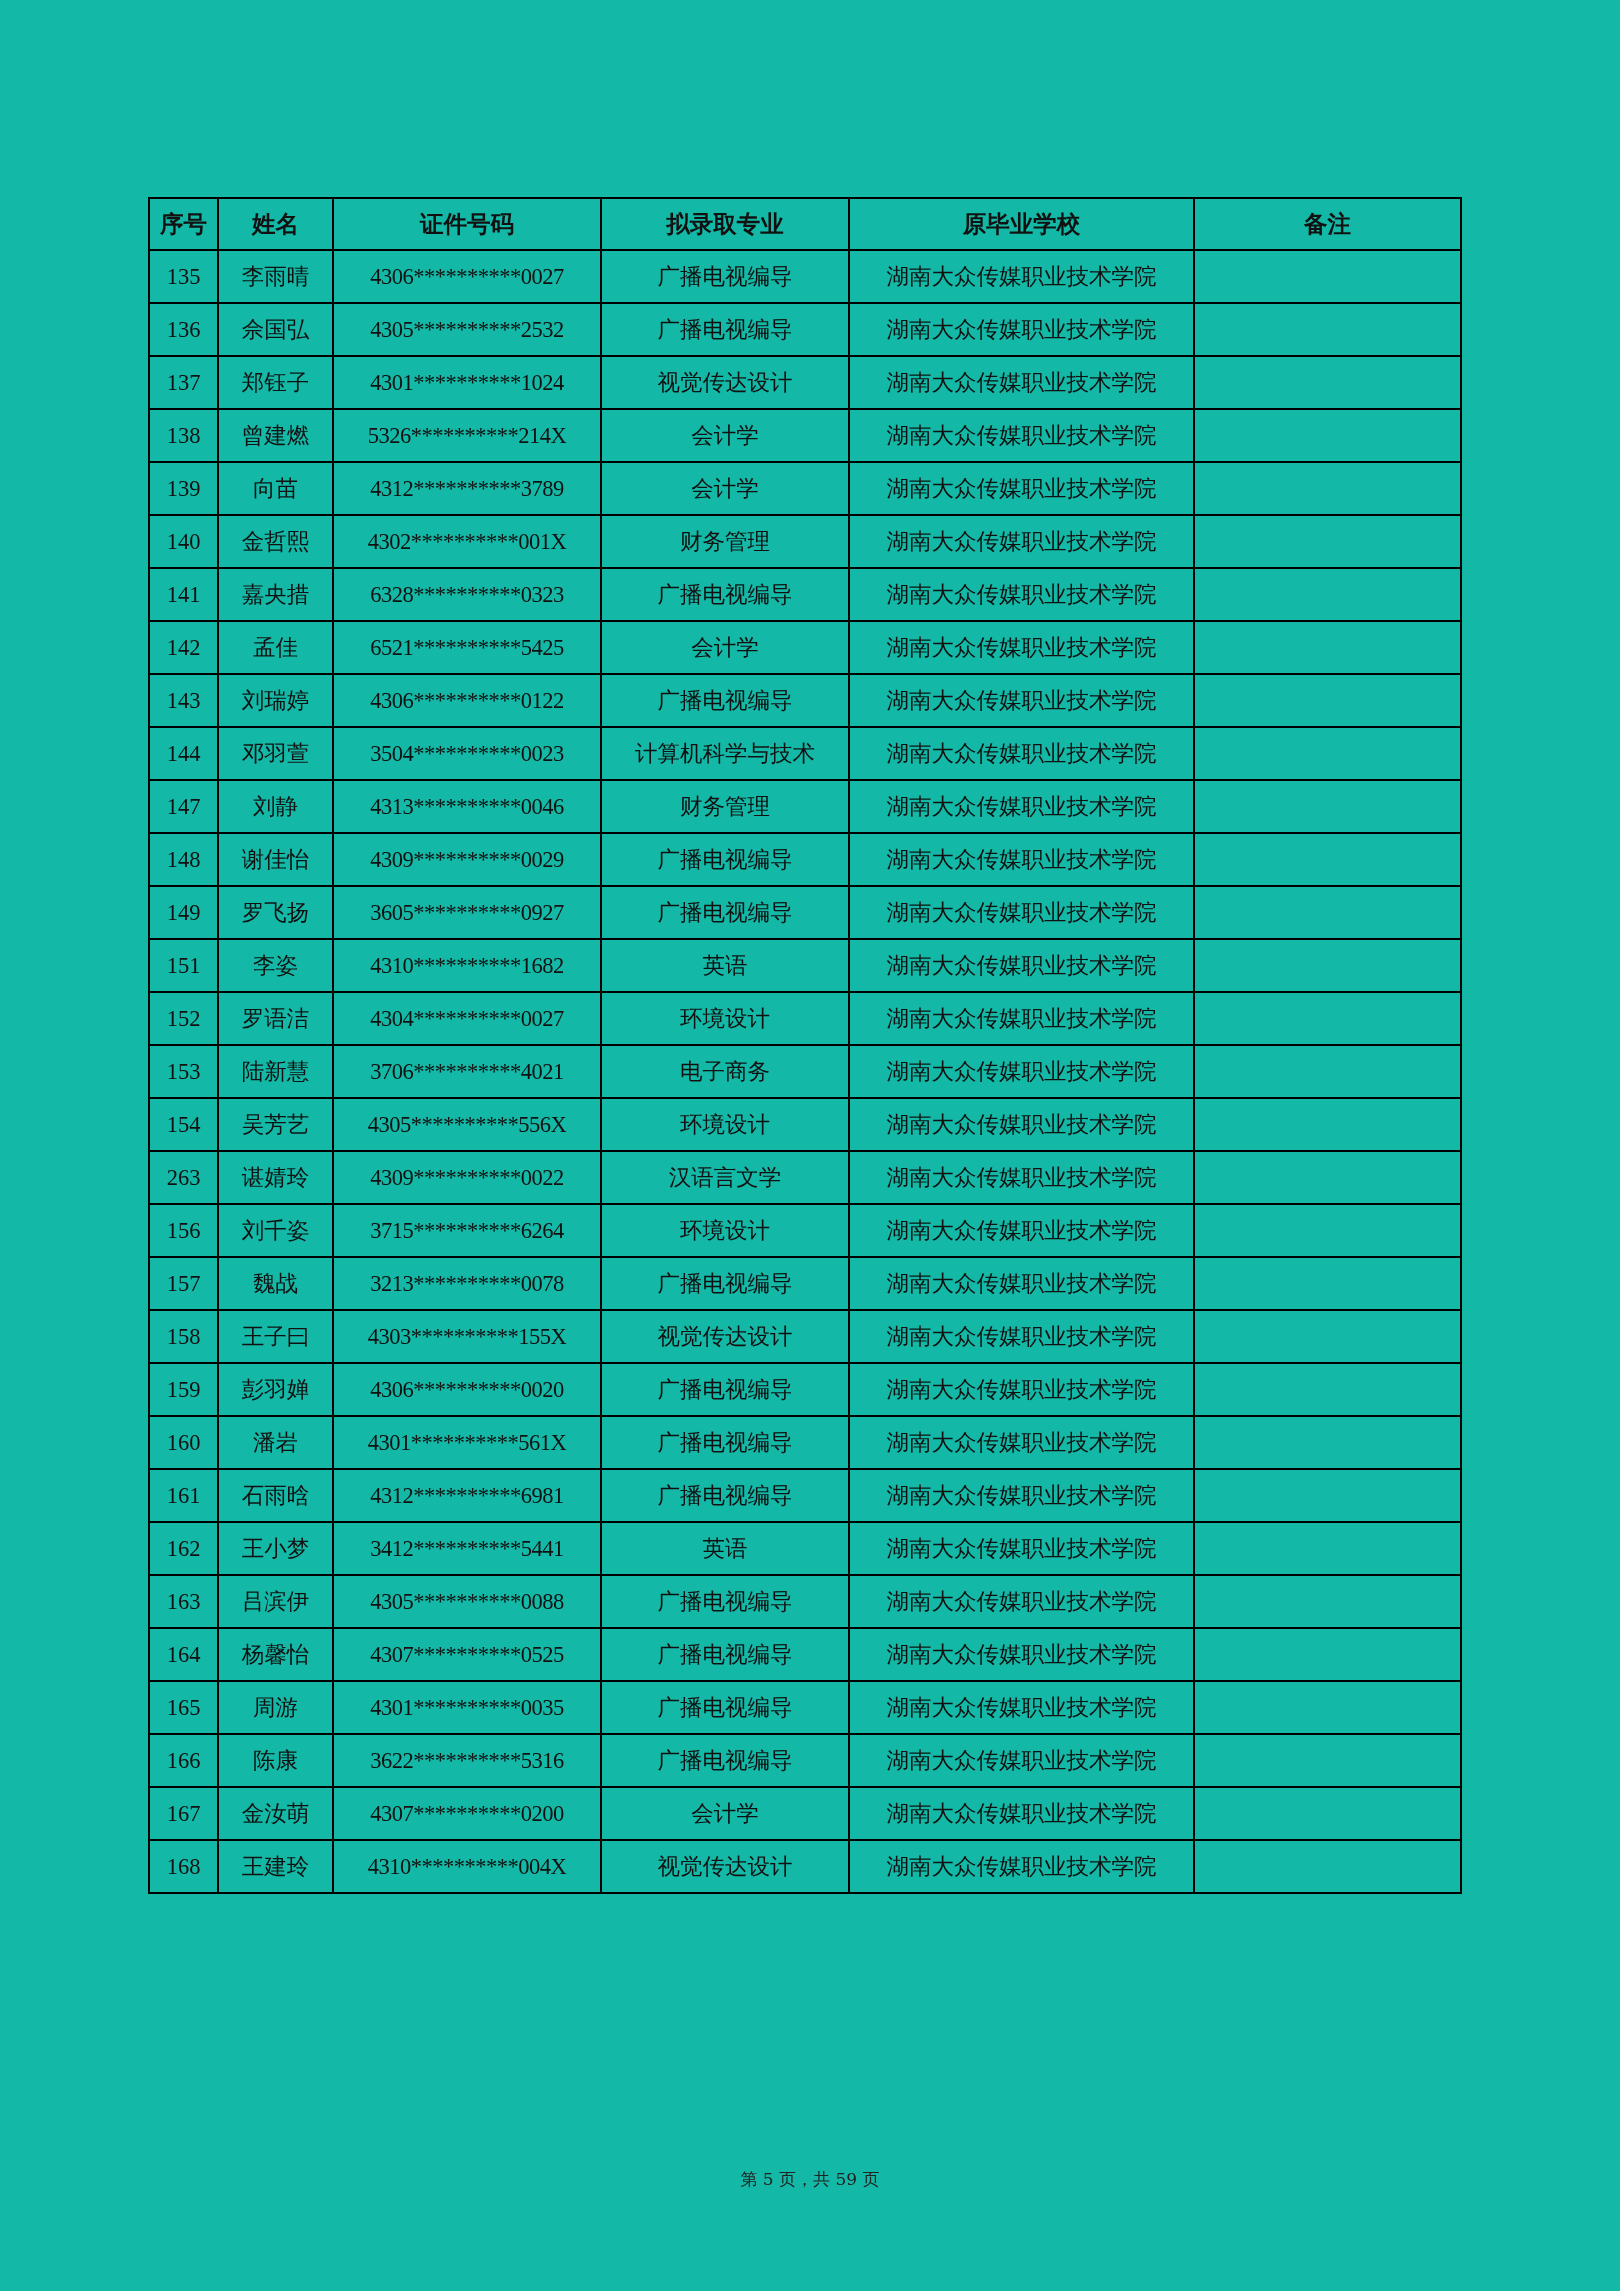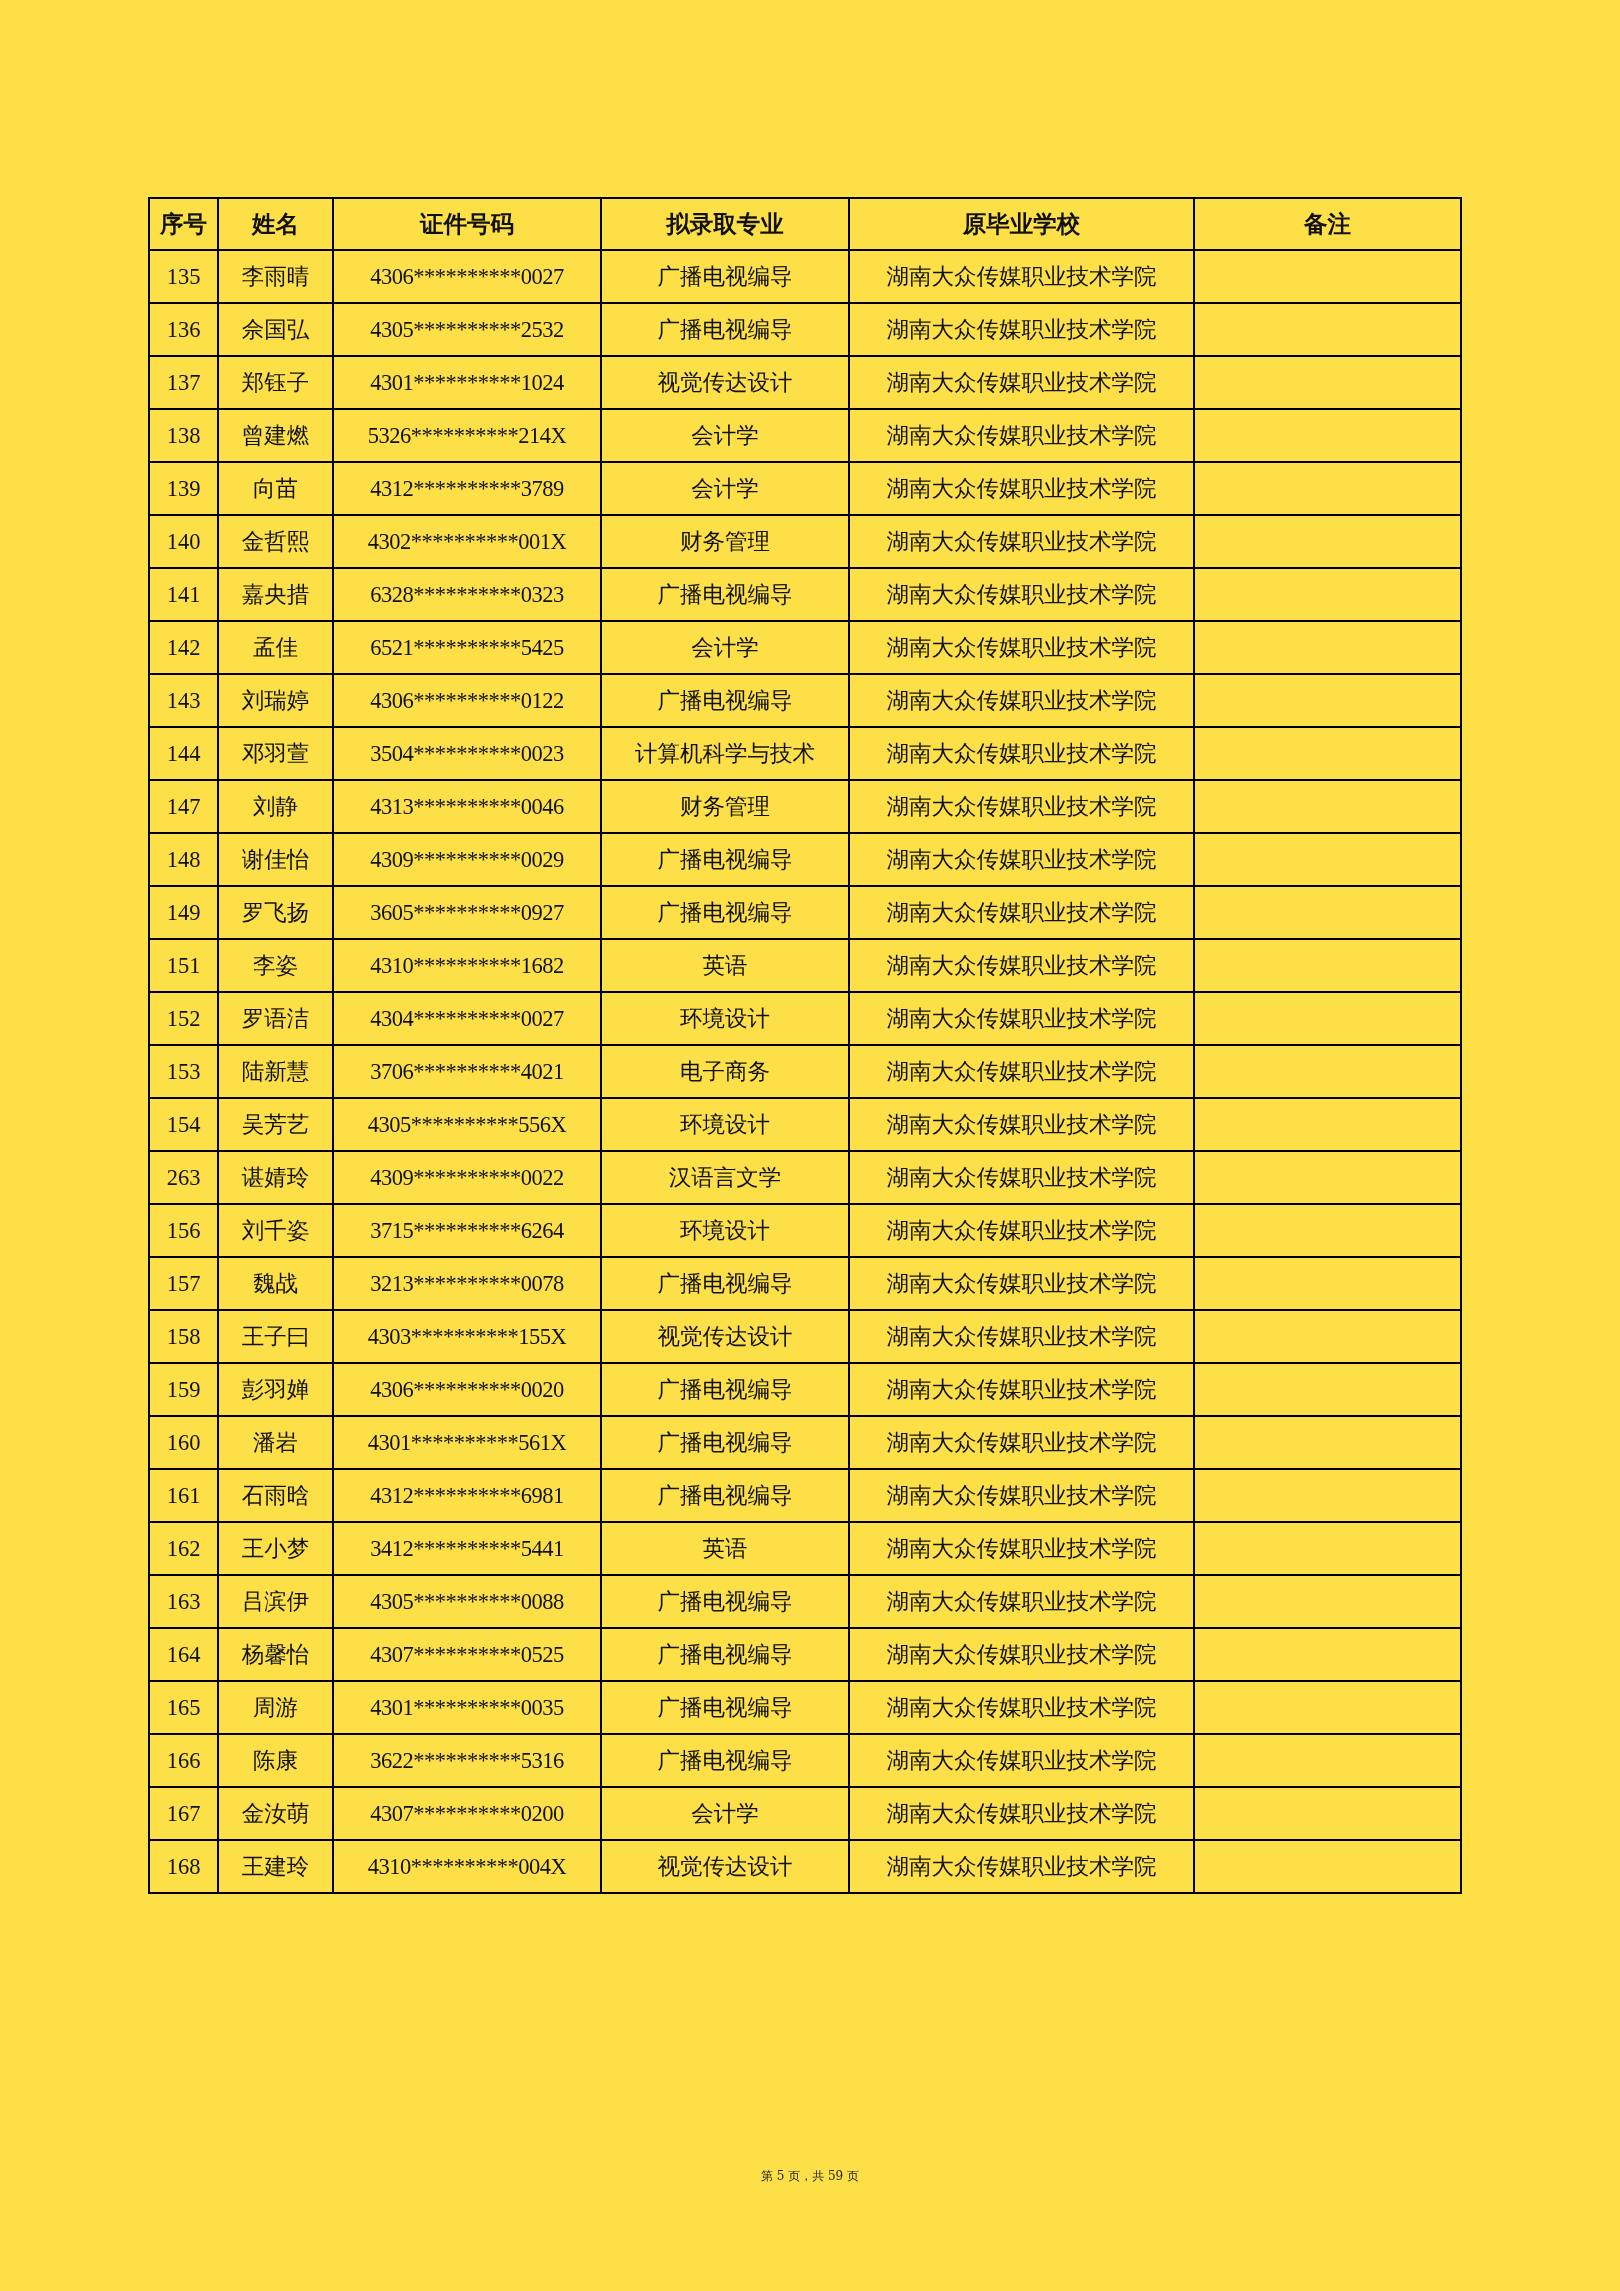--- a/index.html
+++ b/index.html
@@ -1,17 +1,17 @@
 <!DOCTYPE html>
 <html><head>
 <meta charset="utf-8">
 <style>
   html, body { margin: 0; padding: 0; background: #ffffff; }
   body { width: 1620px; height: 2292px; position: relative; overflow: hidden; }
-  .page { position: absolute; left: 0; top: 0; width: 1620px; height: 2292px; background: #fde047; }
+  .page { position: absolute; left: 0; top: 0; width: 1620px; height: 2292px; background: #14b8a6; }
   table.roster {
     position: absolute; left: 148px; top: 197px;
     border-collapse: collapse; table-layout: fixed;
     width: 1311px;
     font-family: "DejaVu Serif", "Liberation Serif", serif;
     color: #111;
   }
   table.roster th, table.roster td {
     border: 2.9px solid #000;
     text-align: center; vertical-align: middle;
@@ -22,21 +22,21 @@
     font-family: "DejaVu Sans", "Liberation Sans", sans-serif;
     font-weight: bold; font-size: 23.5px;
   }
   table.roster td { height: 51px; font-size: 22.5px; }
   td.c-no, td.c-id { font-family: "Liberation Serif", "DejaVu Serif", serif; font-size: 23.5px; }
   td.c-id { letter-spacing: -0.5px; }
   .footer {
     position: absolute; left: 0; width: 1620px; top: 2168px;
     text-align: center;
     font-family: "DejaVu Serif", "Liberation Serif", serif;
-    font-size: 12px; color: #222;
+    font-size: 17px; color: #222;
   }
 </style>
 </head>
 <body>
 
 <div class="page">
   <table class="roster">
     <colgroup>
       <col style="width:69px">
       <col style="width:115px">

